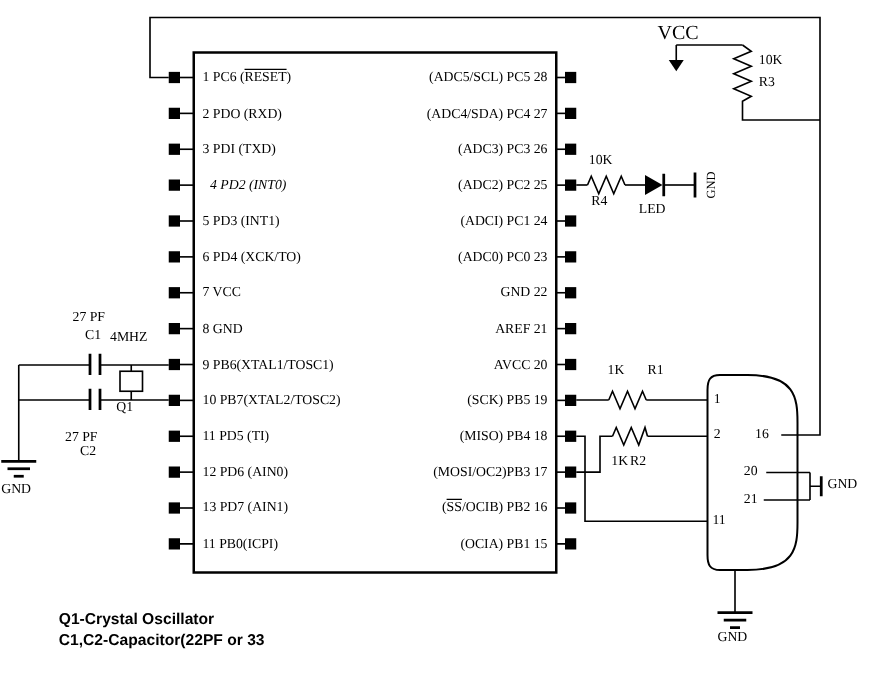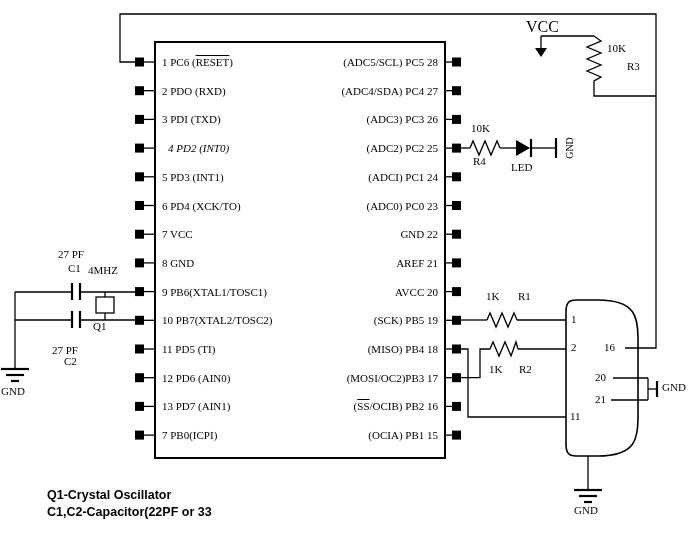--- a/index.html
+++ b/index.html
@@ -143,21 +143,21 @@
       <div class="pin-label left" style="top: 141.1px; left: 168px; font-style: italic;"><span>4 PD2 (INT0)</span></div>
       <div class="pin-label left" style="top: 169.8px; left: 162px;"><span>5 PD3 (INT1)</span></div>
       <div class="pin-label left" style="top: 198.5px; left: 162px;"><span>6 PD4 (XCK/TO)</span></div>
       <div class="pin-label left" style="top: 227.2px; left: 162px;"><span>7 VCC</span></div>
       <div class="pin-label left" style="top: 255.9px; left: 162px; text-align: right;"><span>8 GND</span></div>
       <div class="pin-label left" style="top: 284.6px; left: 162px;"><span>9 PB6(XTAL1/TOSC1)</span></div>
       <div class="pin-label left" style="top: 313.3px; left: 162px;"><span>10 PB7(XTAL2/TOSC2)</span></div>
       <div class="pin-label left" style="top: 342px; left: 162px;"><span>11 PD5 (TI)</span></div>
       <div class="pin-label left" style="top: 370.7px; left: 162px;"><span>12 PD6 (AIN0)</span></div>
       <div class="pin-label left" style="top: 399.4px; left: 162px;"><span>13 PD7 (AIN1)</span></div>
-      <div class="pin-label left" style="top: 428.1px; left: 162px;"><span>7 PB0(ICPI)</span></div>
+      <div class="pin-label left" style="top: 428.1px; left: 162px;"><span>11 PB0(ICPI)</span></div>
       <div class="pin-label right" style="top: 55px; right: 260px;"><span>(ADC5/SCL) PC5 28</span></div>
       <div class="pin-label right" style="top: 83.7px; right: 260px;"><span>(ADC4/SDA) PC4 27</span></div>
       <div class="pin-label right" style="top: 112.4px; right: 260px;"><span>(ADC3) PC3 26</span></div>
       <div class="pin-label right" style="top: 141.1px; right: 260px;"><span>(ADC2) PC2 25</span></div>
       <div class="pin-label right" style="top: 169.8px; right: 260px;"><span>(ADCI) PC1 24</span></div>
       <div class="pin-label right" style="top: 198.5px; right: 260px;"><span>(ADC0) PC0 23</span></div>
       <div class="pin-label right" style="top: 227.2px; right: 260px;"><span>GND 22</span></div>
       <div class="pin-label right" style="top: 255.9px; right: 260px;"><span>AREF 21</span></div>
       <div class="pin-label right" style="top: 284.6px; right: 260px;"><span>AVCC 20</span></div>
       <div class="pin-label right" style="top: 313.3px; right: 260px;"><span>(SCK) PB5 19</span></div>
@@ -171,39 +171,39 @@
       <div class="lbl" style="left: 571px; top: 313px;">1</div>
       <div class="lbl" style="left: 571px; top: 341px;">2</div>
       <div class="lbl" style="left: 604px; top: 341px;">16</div>
       <div class="lbl" style="left: 595px; top: 371px;">20</div>
       <div class="lbl" style="left: 595px; top: 393px;">21</div>
       <div class="lbl" style="left: 570px; top: 410px;">11</div>
     </div>
 
   <div class="lbl big" style="left:526px;top:20px;">VCC</div>
   <div class="lbl" style="left:607px;top:42px;">10K</div>
-  <div class="lbl" style="left:607px;top:60px;margin-left:20px;">R3</div>
+  <div class="lbl" style="left:607px;top:60px;">R3</div>
 
   <div class="lbl" style="left:471px;top:122px;">10K</div>
   <div class="lbl" style="left:473px;top:155px;">R4</div>
   <div class="lbl" style="left:511px;top:161px;">LED</div>
   <div class="lbl rot" style="left:553px;top:141px;width:34px;height:14px;">GND</div>
 
   <div class="lbl" style="left:58px;top:248px;">27 PF</div>
   <div class="lbl" style="left:68px;top:262px;">C1</div>
   <div class="lbl" style="left:88px;top:264px;">4MHZ</div>
   <div class="lbl" style="left:93px;top:320px;">Q1</div>
   <div class="lbl" style="left:64px;top:330px;margin-top:25px;">C2</div>
   <div class="lbl" style="left:52px;top:344px;">27 PF</div>
   <div class="lbl" style="left:1px;top:385px;">GND</div>
 
   <div class="lbl" style="left:486px;top:290px;">1K</div>
   <div class="lbl" style="left:518px;top:290px;">R1</div>
   <div class="lbl" style="left:489px;top:363px;">1K</div>
-  <div class="lbl" style="left:519px;top:363px;">R2</div>
+  <div class="lbl" style="left:504px;top:363px;">R2</div>
 
   <div class="lbl" style="left:662px;top:381px;">GND</div>
   <div class="lbl" style="left:574px;top:504px;">GND</div>
 
   <div class="notes">
     <div>Q1-Crystal Oscillator</div>
     <div>C1,C2-Capacitor(22PF or 33</div>
   </div>
 
 </div>

